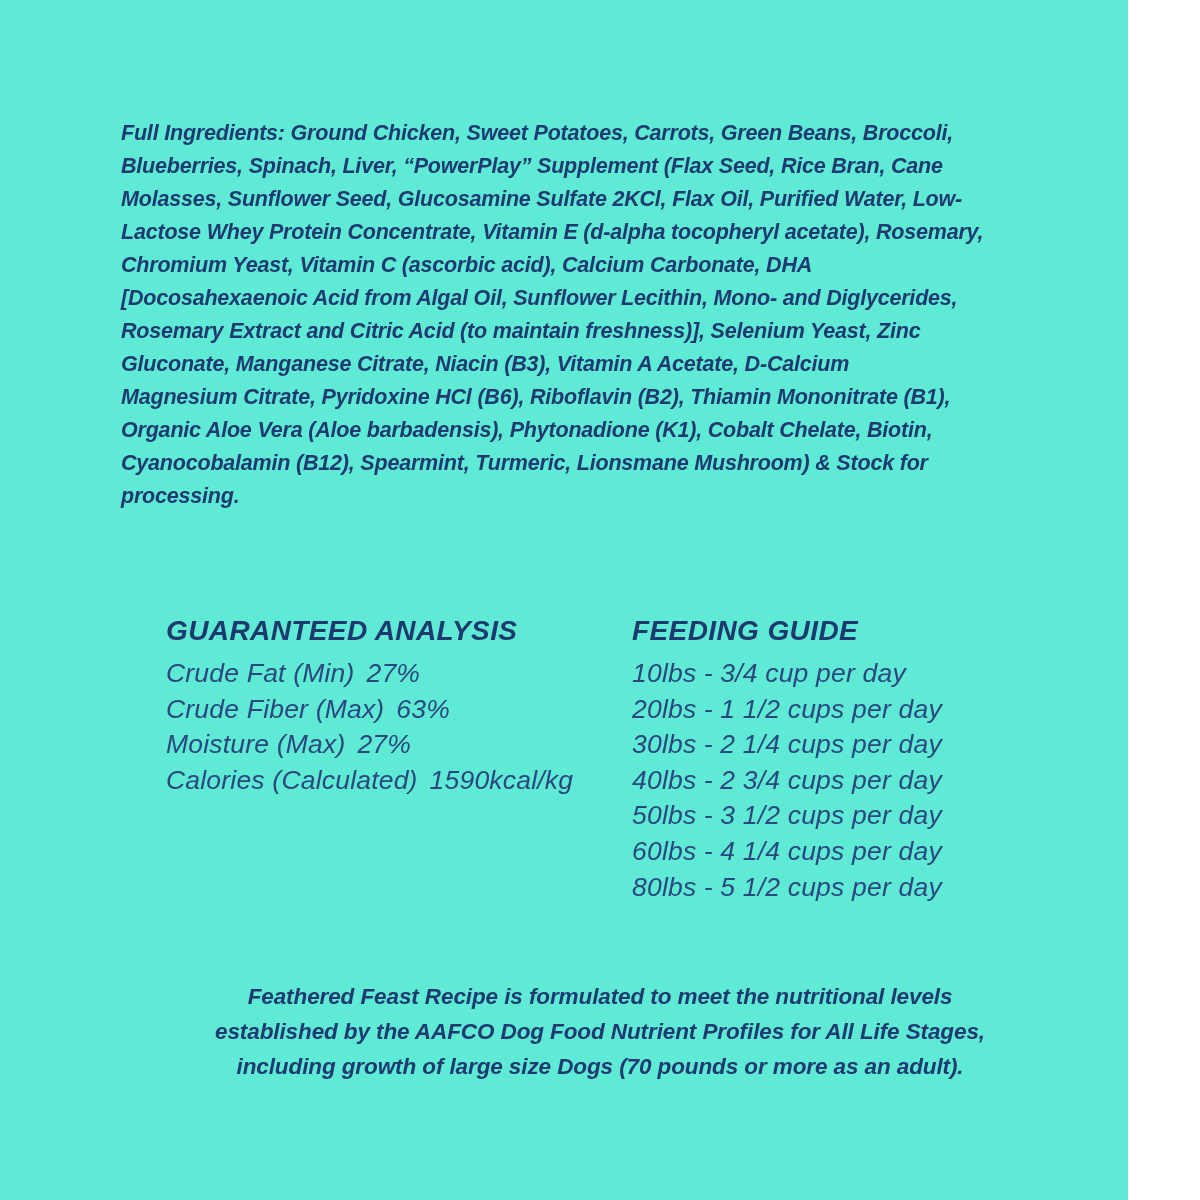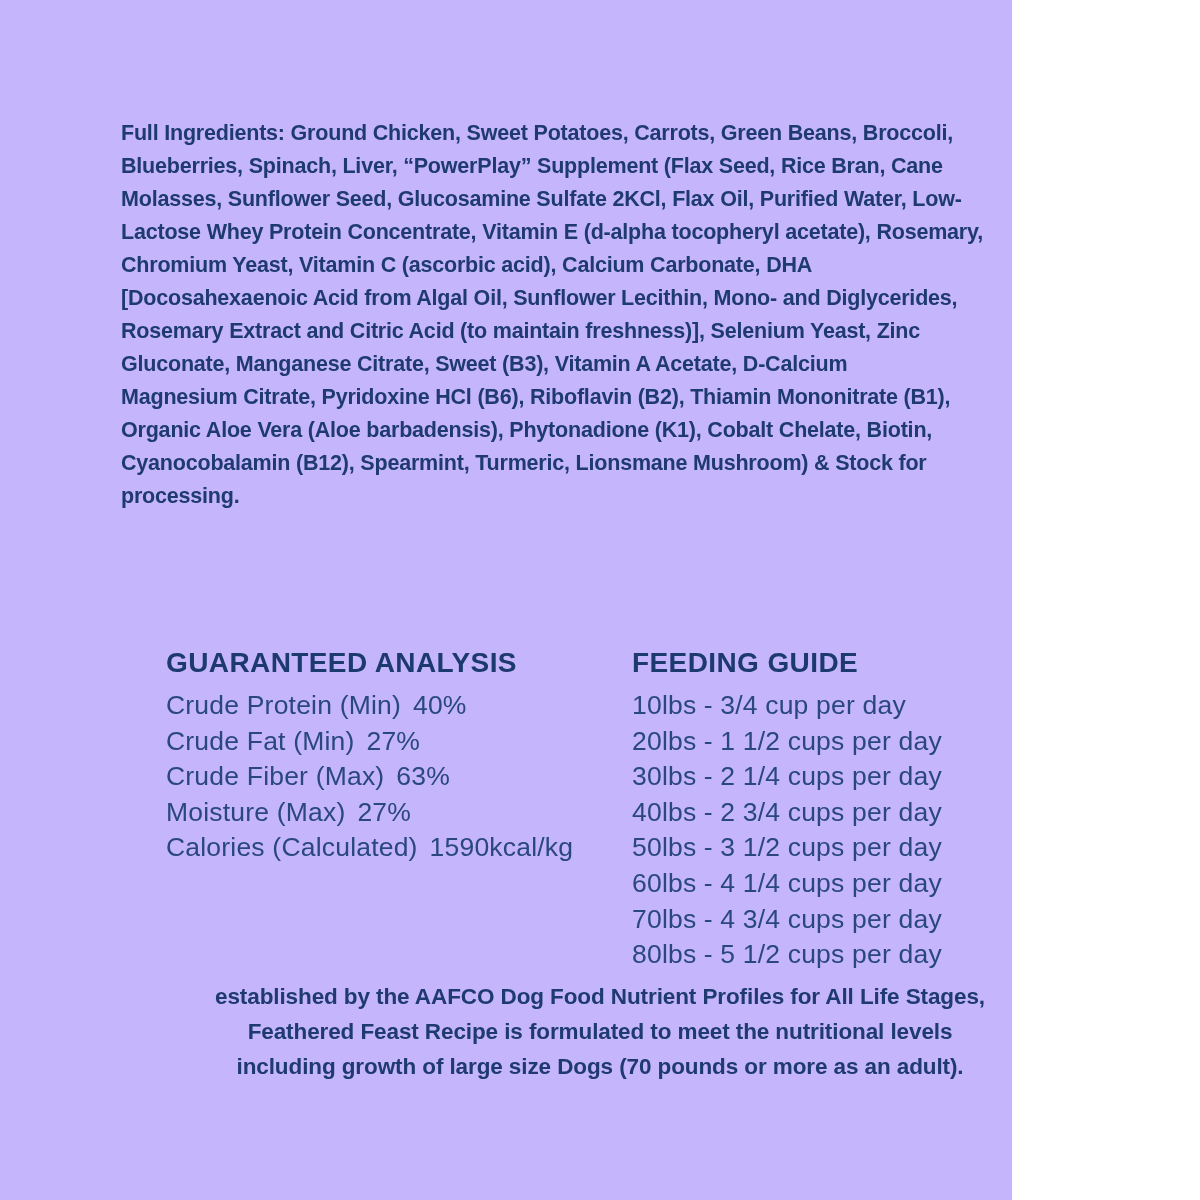--- a/index.html
+++ b/index.html
@@ -1,22 +1,23 @@
 <!DOCTYPE html>
 <html><head>
 <meta charset="utf-8">
 <style>
   html, body { margin: 0; padding: 0; background: #ffffff; }
   .page {
     position: relative;
-    width: 1012px;
+    width: 1128px;
     height: 1200px;
-    background: #c4b5fd;
+    background: #5eead4;
     font-family: "Liberation Sans", sans-serif;
     overflow: hidden;
+    font-style: italic;
   }
 
   
   .ingredients {
     position: absolute;
     left: 121px;
     top: 117px;
   }
   .ing-line {
     font-weight: bold;
@@ -34,21 +35,20 @@
   }
   .section-analysis { left: 166px; }
   .section-feeding  { left: 632px; }
   .section-heading {
     font-weight: bold;
     font-size: 28px;
     line-height: 32px;
     letter-spacing: 0.4px;
     color: #1d3a6e;
     white-space: nowrap;
-    margin-top: 32px;
   }
   .rows { margin-top: 9px; }
   .ga-row, .fg-row {
     font-size: 26.5px;
     line-height: 35.6px;
     letter-spacing: 0.2px;
     color: #2a487f;
     white-space: nowrap;
   }
   .ga-value { margin-left: 0.45em; }
@@ -77,33 +77,30 @@
 <div class="page">
 
   <div class="ingredients">
     <div class="ing-line">Full Ingredients: Ground Chicken, Sweet Potatoes, Carrots, Green Beans, Broccoli,</div>
     <div class="ing-line">Blueberries, Spinach, Liver, “PowerPlay” Supplement (Flax Seed, Rice Bran, Cane</div>
     <div class="ing-line">Molasses, Sunflower Seed, Glucosamine Sulfate 2KCl, Flax Oil, Purified Water, Low-</div>
     <div class="ing-line">Lactose Whey Protein Concentrate, Vitamin E (d-alpha tocopheryl acetate), Rosemary,</div>
     <div class="ing-line">Chromium Yeast, Vitamin C (ascorbic acid), Calcium Carbonate, DHA</div>
     <div class="ing-line">[Docosahexaenoic Acid from Algal Oil, Sunflower Lecithin, Mono- and Diglycerides,</div>
     <div class="ing-line">Rosemary Extract and Citric Acid (to maintain freshness)], Selenium Yeast, Zinc</div>
-    <div class="ing-line">Gluconate, Manganese Citrate, Sweet (B3), Vitamin A Acetate, D-Calcium</div>
+    <div class="ing-line">Gluconate, Manganese Citrate, Niacin (B3), Vitamin A Acetate, D-Calcium</div>
     <div class="ing-line">Magnesium Citrate, Pyridoxine HCl (B6), Riboflavin (B2), Thiamin Mononitrate (B1),</div>
     <div class="ing-line">Organic Aloe Vera (Aloe barbadensis), Phytonadione (K1), Cobalt Chelate, Biotin,</div>
     <div class="ing-line">Cyanocobalamin (B12), Spearmint, Turmeric, Lionsmane Mushroom) &amp; Stock for</div>
     <div class="ing-line">processing.</div>
   </div>
 
   <div class="section section-analysis">
     <div class="section-heading">GUARANTEED ANALYSIS</div>
     <div class="rows">
-      <div class="ga-row">
-        <span class="ga-label">Crude Protein (Min)</span><span class="ga-value">40%</span>
-      </div>
       <div class="ga-row">
         <span class="ga-label">Crude Fat (Min)</span><span class="ga-value">27%</span>
       </div>
       <div class="ga-row">
         <span class="ga-label">Crude Fiber (Max)</span><span class="ga-value">63%</span>
       </div>
       <div class="ga-row">
         <span class="ga-label">Moisture (Max)</span><span class="ga-value">27%</span>
       </div>
       <div class="ga-row">
@@ -127,27 +124,24 @@
       <div class="fg-row">
         <span>40lbs</span><span class="fg-sep">-</span><span>2 3/4 cups per day</span>
       </div>
       <div class="fg-row">
         <span>50lbs</span><span class="fg-sep">-</span><span>3 1/2 cups per day</span>
       </div>
       <div class="fg-row">
         <span>60lbs</span><span class="fg-sep">-</span><span>4 1/4 cups per day</span>
       </div>
       <div class="fg-row">
-        <span>70lbs</span><span class="fg-sep">-</span><span>4 3/4 cups per day</span>
-      </div>
-      <div class="fg-row">
         <span>80lbs</span><span class="fg-sep">-</span><span>5 1/2 cups per day</span>
       </div>
     </div>
   </div>
 
   <div class="footer">
+    <div class="footer-line">Feathered Feast Recipe is formulated to meet the nutritional levels</div>
     <div class="footer-line">established by the AAFCO Dog Food Nutrient Profiles for All Life Stages,</div>
-    <div class="footer-line">Feathered Feast Recipe is formulated to meet the nutritional levels</div>
     <div class="footer-line">including growth of large size Dogs (70 pounds or more as an adult).</div>
   </div>
 
 </div>
 
 </body></html>

